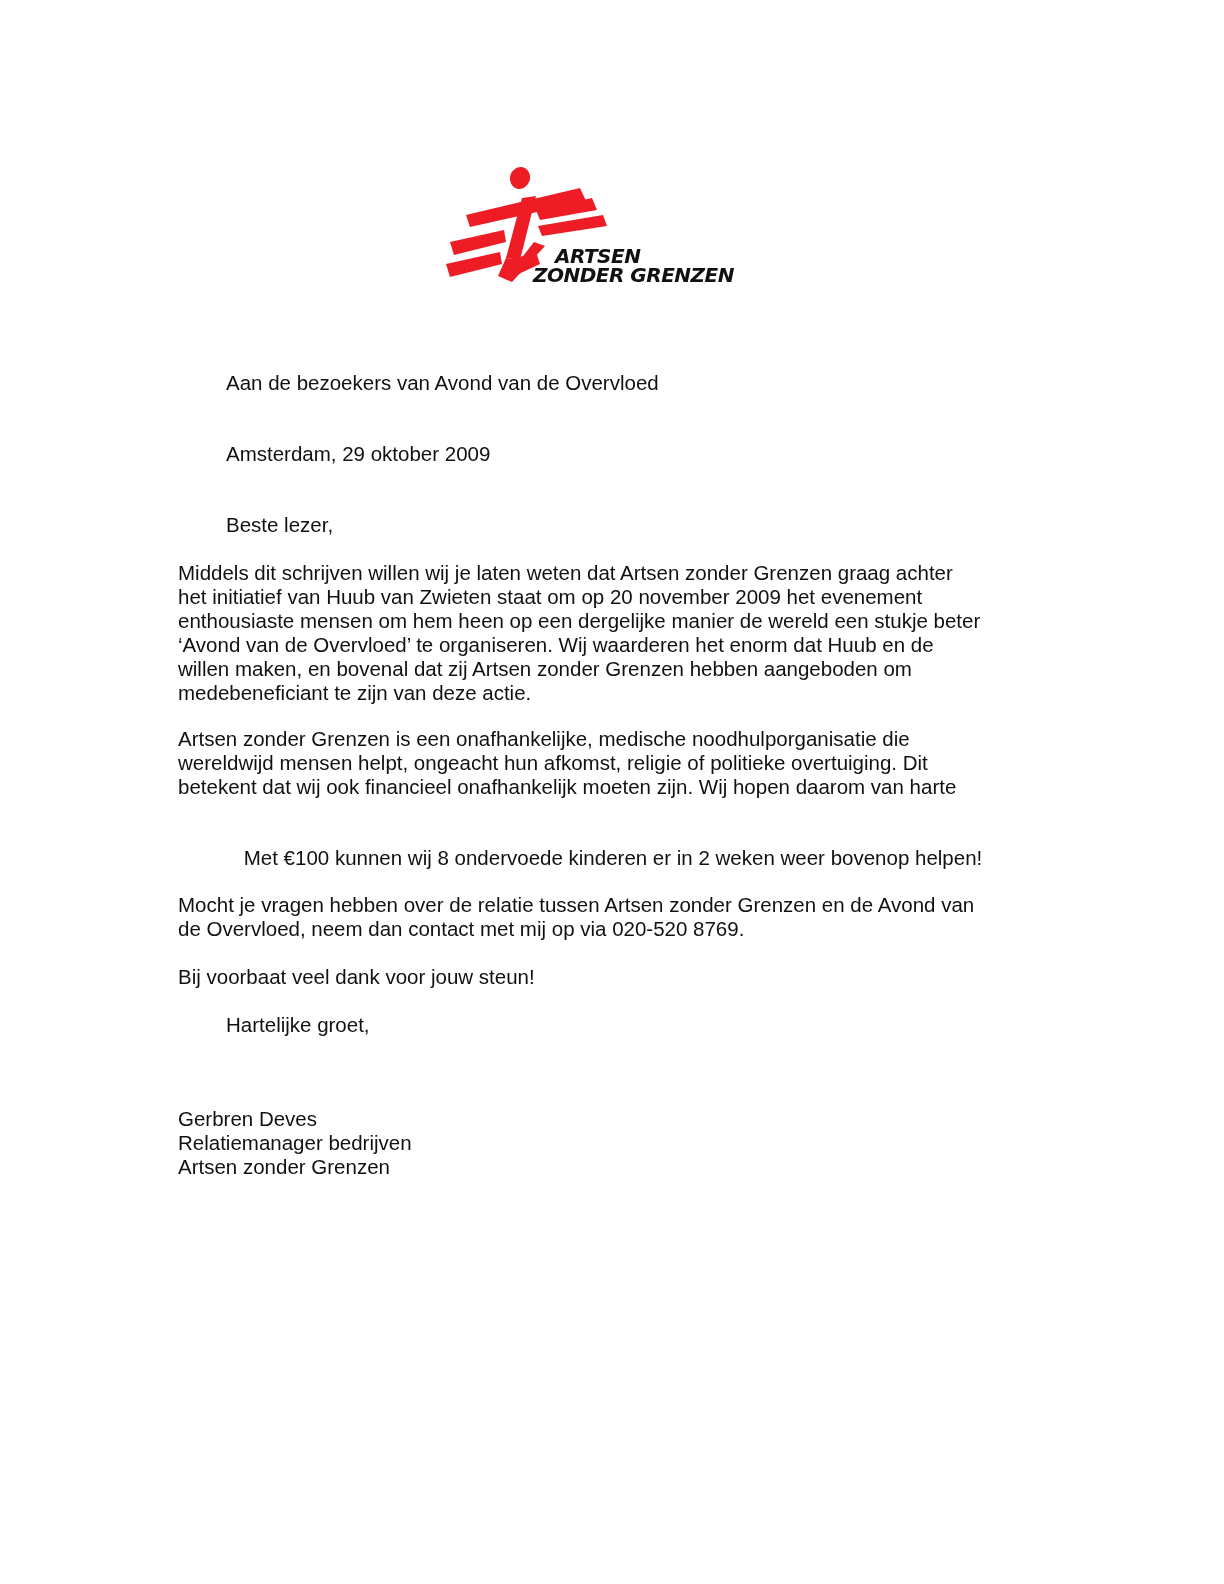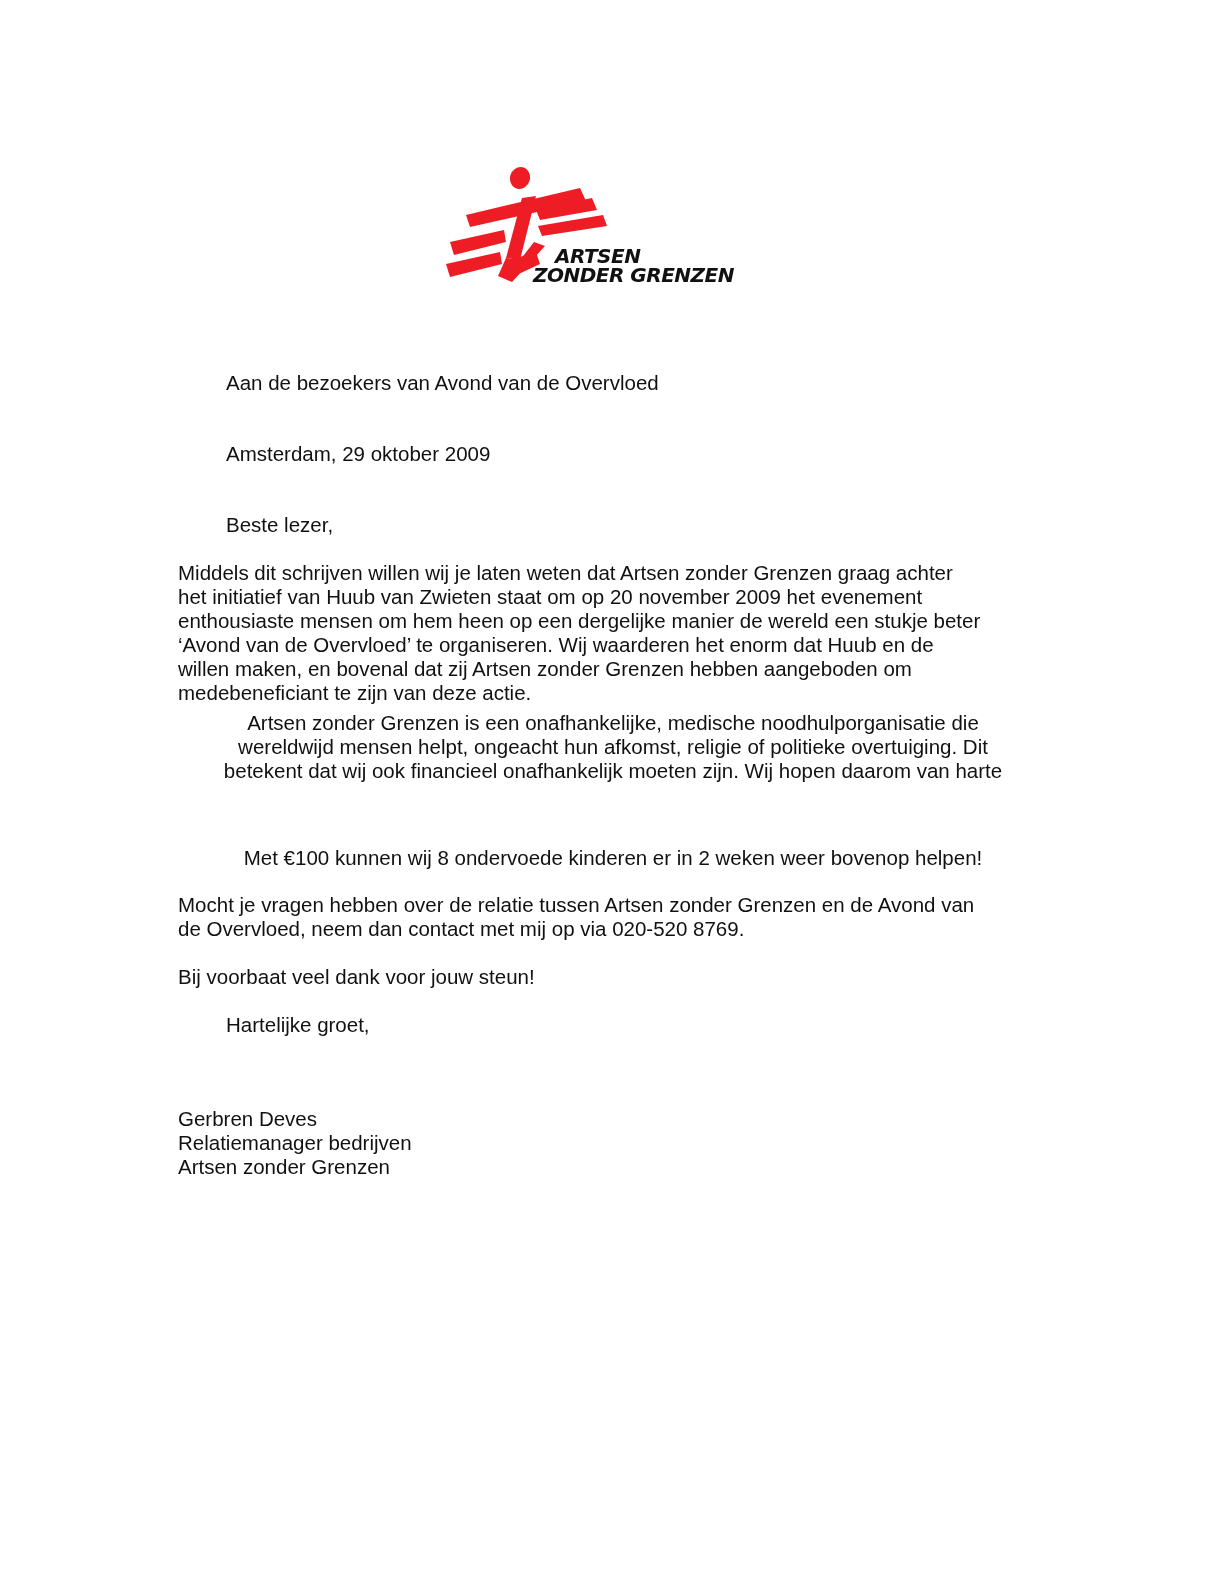--- a/index.html
+++ b/index.html
@@ -47,21 +47,21 @@
 
 <div class="para" style="top:561px;">
   <span>Middels dit schrijven willen wij je laten weten dat Artsen zonder Grenzen graag achter</span>
   <span>het initiatief van Huub van Zwieten staat om op 20 november 2009 het evenement</span>
   <span>enthousiaste mensen om hem heen op een dergelijke manier de wereld een stukje beter</span>
   <span>‘Avond van de Overvloed’ te organiseren. Wij waarderen het enorm dat Huub en de</span>
   <span>willen maken, en bovenal dat zij Artsen zonder Grenzen hebben aangeboden om</span>
   <span>medebeneficiant te zijn van deze actie.</span>
 </div>
 
-<div class="para" style="top:711px;text-align:center;">
+<div class="para" style="top:727px;">
   <span>Artsen zonder Grenzen is een onafhankelijke, medische noodhulporganisatie die</span>
   <span>wereldwijd mensen helpt, ongeacht hun afkomst, religie of politieke overtuiging. Dit</span>
   <span>betekent dat wij ook financieel onafhankelijk moeten zijn. Wij hopen daarom van harte</span>
 </div>
 
 <div class="para" style="top:846px;text-align:center;">
   <span>Met €100 kunnen wij 8 ondervoede kinderen er in 2 weken weer bovenop helpen!</span>
 </div>
 
 <div class="para" style="top:893px;">

